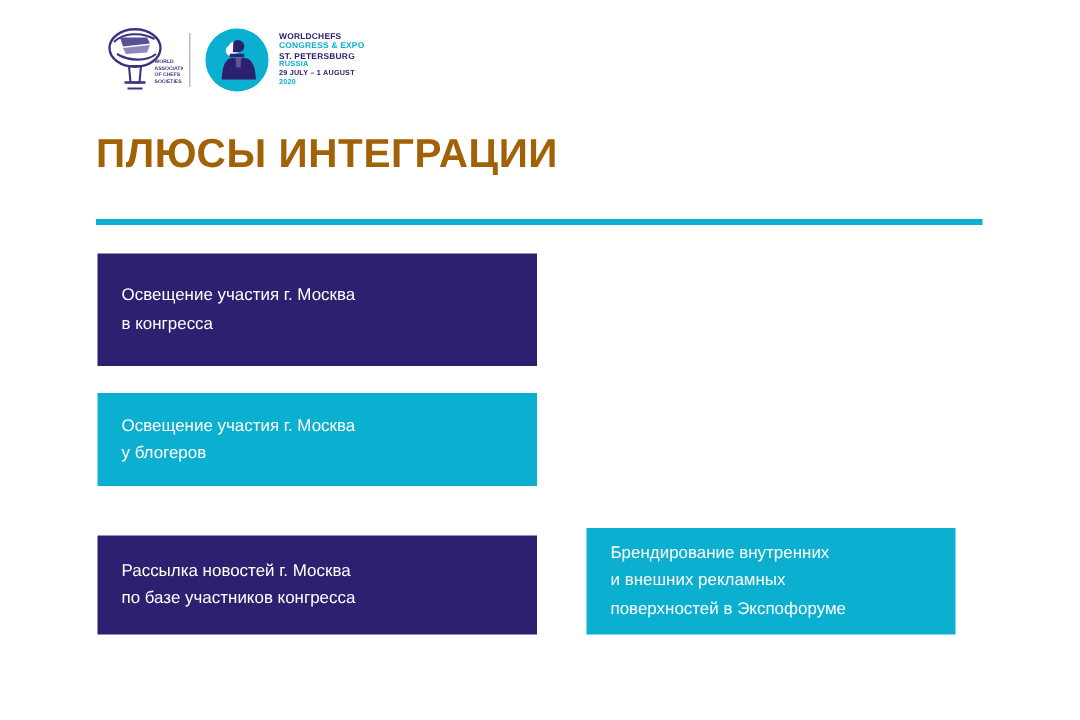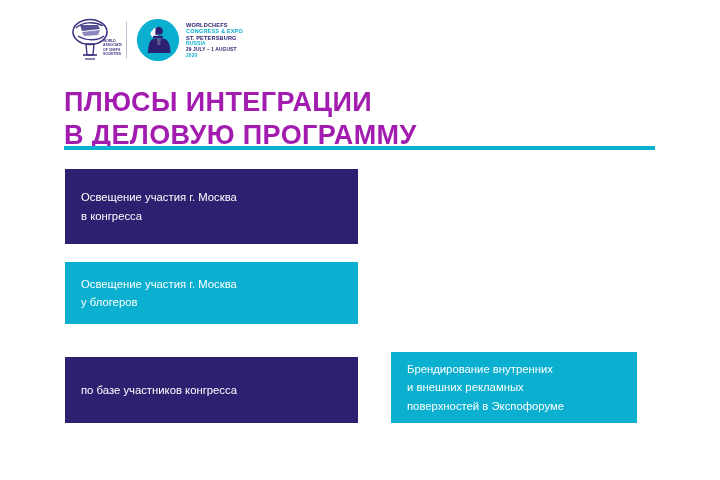--- a/index.html
+++ b/index.html
@@ -80,21 +80,21 @@
   .ln-4 { font-size: 5.0px; color: #0bafd0; }
   .ln-5 { font-size: 4.8px; color: #2b2170; }
   .ln-6 { font-size: 4.8px; color: #0bafd0; }
 
   
   .slide-title {
     position: absolute;
     left: 64px;
     top: 68px;
     width: 600px;
-    color: #a21caf;
+    color: #a16207;
     font-weight: bold;
     font-size: 27px;
     line-height: 1.22;
     letter-spacing: 0.4px;
     text-transform: uppercase;
   }
   .slide-title .t-line { display: block; }
 
   
   .rule {
@@ -177,41 +177,41 @@
         <span class="ln ln-3">ST. PETERSBURG</span>
         <span class="ln ln-4">RUSSIA</span>
         <span class="ln ln-5">29 JULY – 1 AUGUST</span>
         <span class="ln ln-6">2020</span>
       </div>
     </div>
   </div>
 
   <h1 class="slide-title">
     <span class="t-line">ПЛЮСЫ ИНТЕГРАЦИИ</span>
-    <span class="t-line">В ДЕЛОВУЮ ПРОГРАММУ</span>
   </h1>
 
   <div class="rule"></div>
 
   <div class="box navy" id="box-media">
     <span class="txt">
       <span>Освещение участия г. Москва</span>
       <span>в конгресса</span>
     </span>
   </div>
 
   <div class="box teal" id="box-bloggers">
     <span class="txt">
       <span>Освещение участия г. Москва</span>
       <span>у блогеров</span>
     </span>
   </div>
 
   <div class="box navy" id="box-newsletter">
     <span class="txt">
+      <span>Рассылка новостей г. Москва</span>
       <span>по базе участников конгресса</span>
     </span>
   </div>
 
 
   <div class="box teal" id="box-branding">
     <span class="txt">
       <span>Брендирование внутренних</span>
       <span>и внешних рекламных</span>
       <span>поверхностей в Экспофоруме</span>

